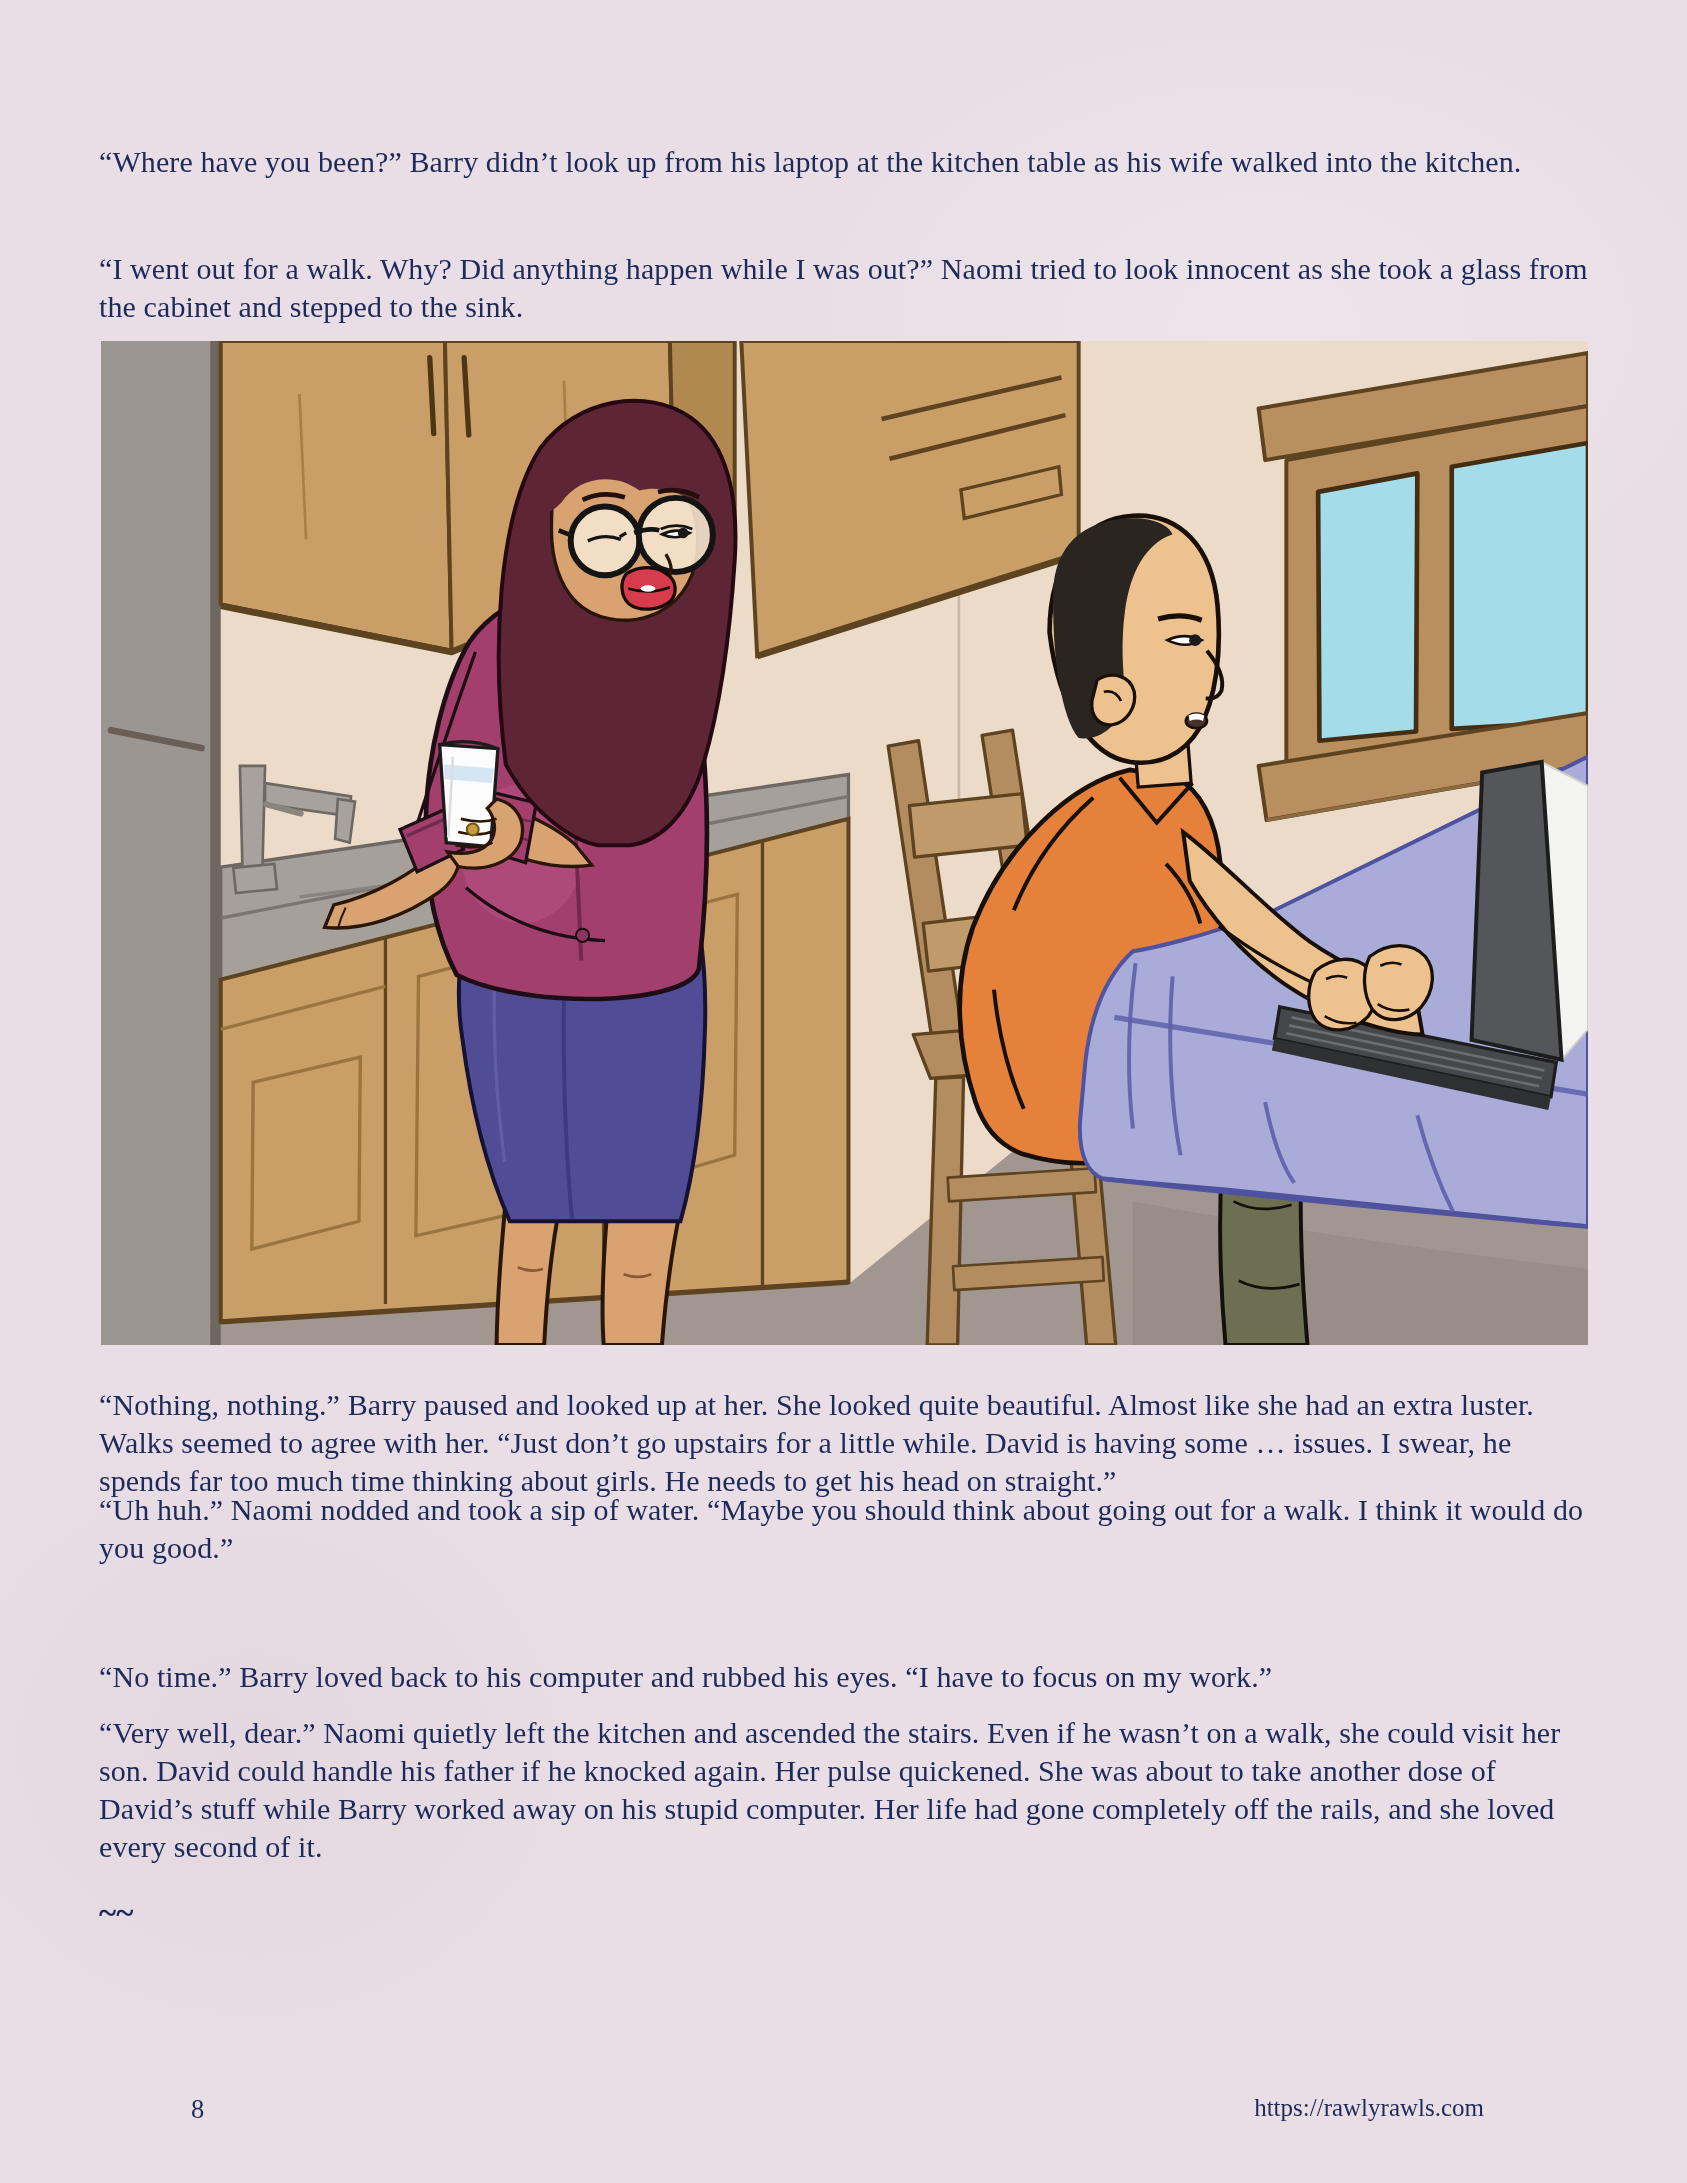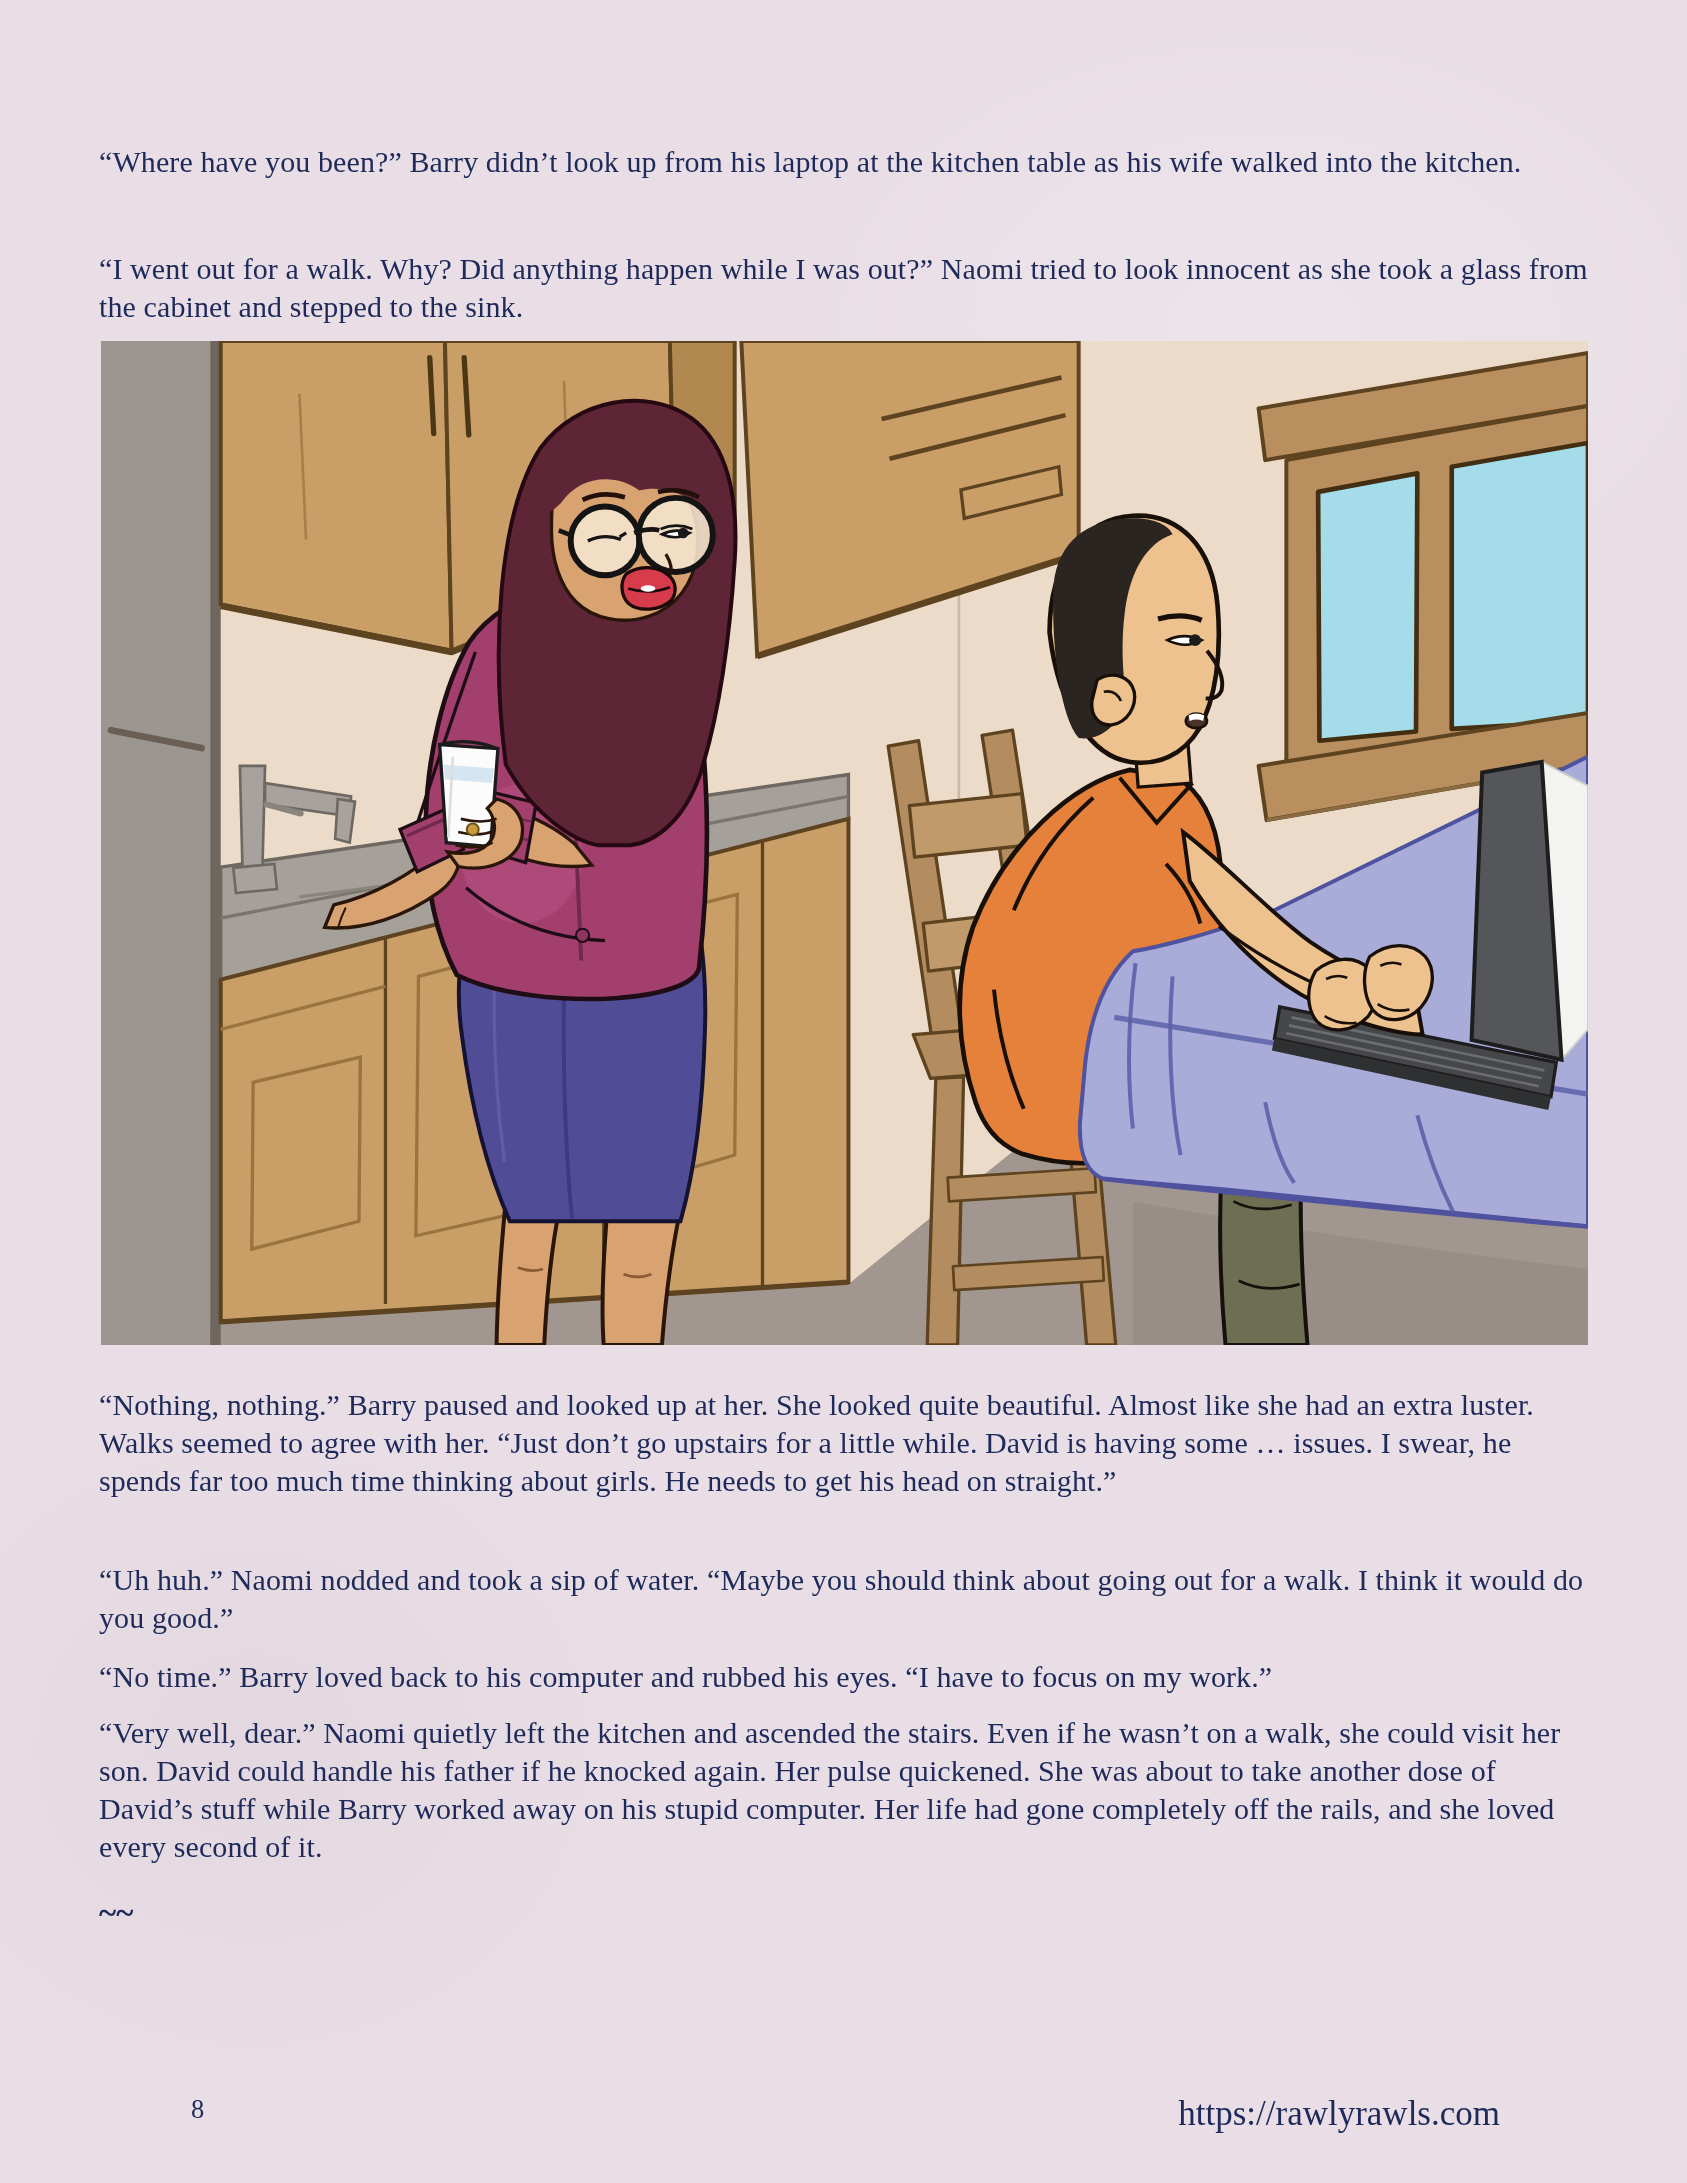--- a/index.html
+++ b/index.html
@@ -22,21 +22,21 @@
     white-space:pre-wrap;
   }
   .illus{
     position:absolute;left:101px;top:341px;width:1487px;height:1004px;overflow:hidden;
   }
   .illus svg{display:block;width:100%;height:100%;}
   .sep{
     position:absolute;left:99px;top:1897px;font-size:33px;line-height:33px;font-weight:bold;
   }
   .footer-num{position:absolute;left:191px;top:2094px;font-size:26.5px;}
-  .footer-url{position:absolute;right:187px;top:2094px;font-size:35px;text-decoration:none;color:inherit;}
+  .footer-url{position:absolute;right:203px;top:2094px;font-size:25px;text-decoration:none;color:inherit;}
 </style>
 </head>
 <body>
 
 <p class="para" style="top:113px">“Where have you been?” Barry didn’t look up from his laptop at the kitchen table as his wife walked into the kitchen.</p>
 <p class="para" style="top:220px">“I went out for a walk. Why? Did anything happen while I was out?” Naomi tried to look innocent as she took a glass from the cabinet and stepped to the sink.</p>
 
 <div class="illus" aria-label="Cartoon kitchen scene: Naomi, a woman with dark maroon hair, round glasses, a plum cardigan and indigo skirt, stands at the sink holding a glass of water while Barry, a balding man in an orange polo shirt, sits at a table with a lavender tablecloth typing on a dark laptop in front of a sunny window.">
 <svg viewBox="0 0 2248 1517" preserveAspectRatio="none">
 
@@ -198,21 +198,21 @@
     <path d="M846,284 Q870,274 894,284" stroke="#141414" stroke-width="4" fill="none"></path>
     <path d="M854,322 Q866,342 860,354" stroke="#2a1608" stroke-width="5" fill="none"></path>
     <path d="M794,352 C814,338 842,340 858,354 C870,364 871,380 862,392 C846,407 814,410 798,397 C786,386 784,364 794,352 Z" fill="var(--lips)" stroke="#1c0a0a" stroke-width="5"></path>
     <path d="M797,374 Q828,384 860,372" stroke="#1c0a0a" stroke-width="4" fill="none"></path>
     <ellipse cx="827" cy="374" rx="11" ry="5" fill="#ffffff"></ellipse>
   </g>
 </svg>
 </div>
 
 <p class="para" style="top:1356px">“Nothing, nothing.” Barry paused and looked up at her. She looked quite beautiful. Almost like she had an extra luster. Walks seemed to agree with her. “Just don’t go upstairs for a little while. David is having some … issues. I swear, he spends far too much time thinking about girls. He needs to get his head on straight.”</p>
-<p class="para" style="top:1531px">“Uh huh.” Naomi nodded and took a sip of water. “Maybe you should think about going out for a walk. I think it would do you good.”</p>
+<p class="para" style="top:1461px">“Uh huh.” Naomi nodded and took a sip of water. “Maybe you should think about going out for a walk. I think it would do you good.”</p>
 <p class="para" style="top:1628px">“No time.” Barry loved back to his computer and rubbed his eyes. “I have to focus on my work.”</p>
 <p class="para" style="top:1684px">“Very well, dear.” Naomi quietly left the kitchen and ascended the stairs. Even if he wasn’t on a walk, she could visit her son. David could handle his father if he knocked again. Her pulse quickened. She was about to take another dose of David’s stuff while Barry worked away on his stupid computer. Her life had gone completely off the rails, and she loved every second of it.</p>
 
 <div class="sep">~~</div>
 
 <div class="footer-num">8</div>
 <a class="footer-url" href="#">https://rawlyrawls.com</a>
 
 
 </body></html>

